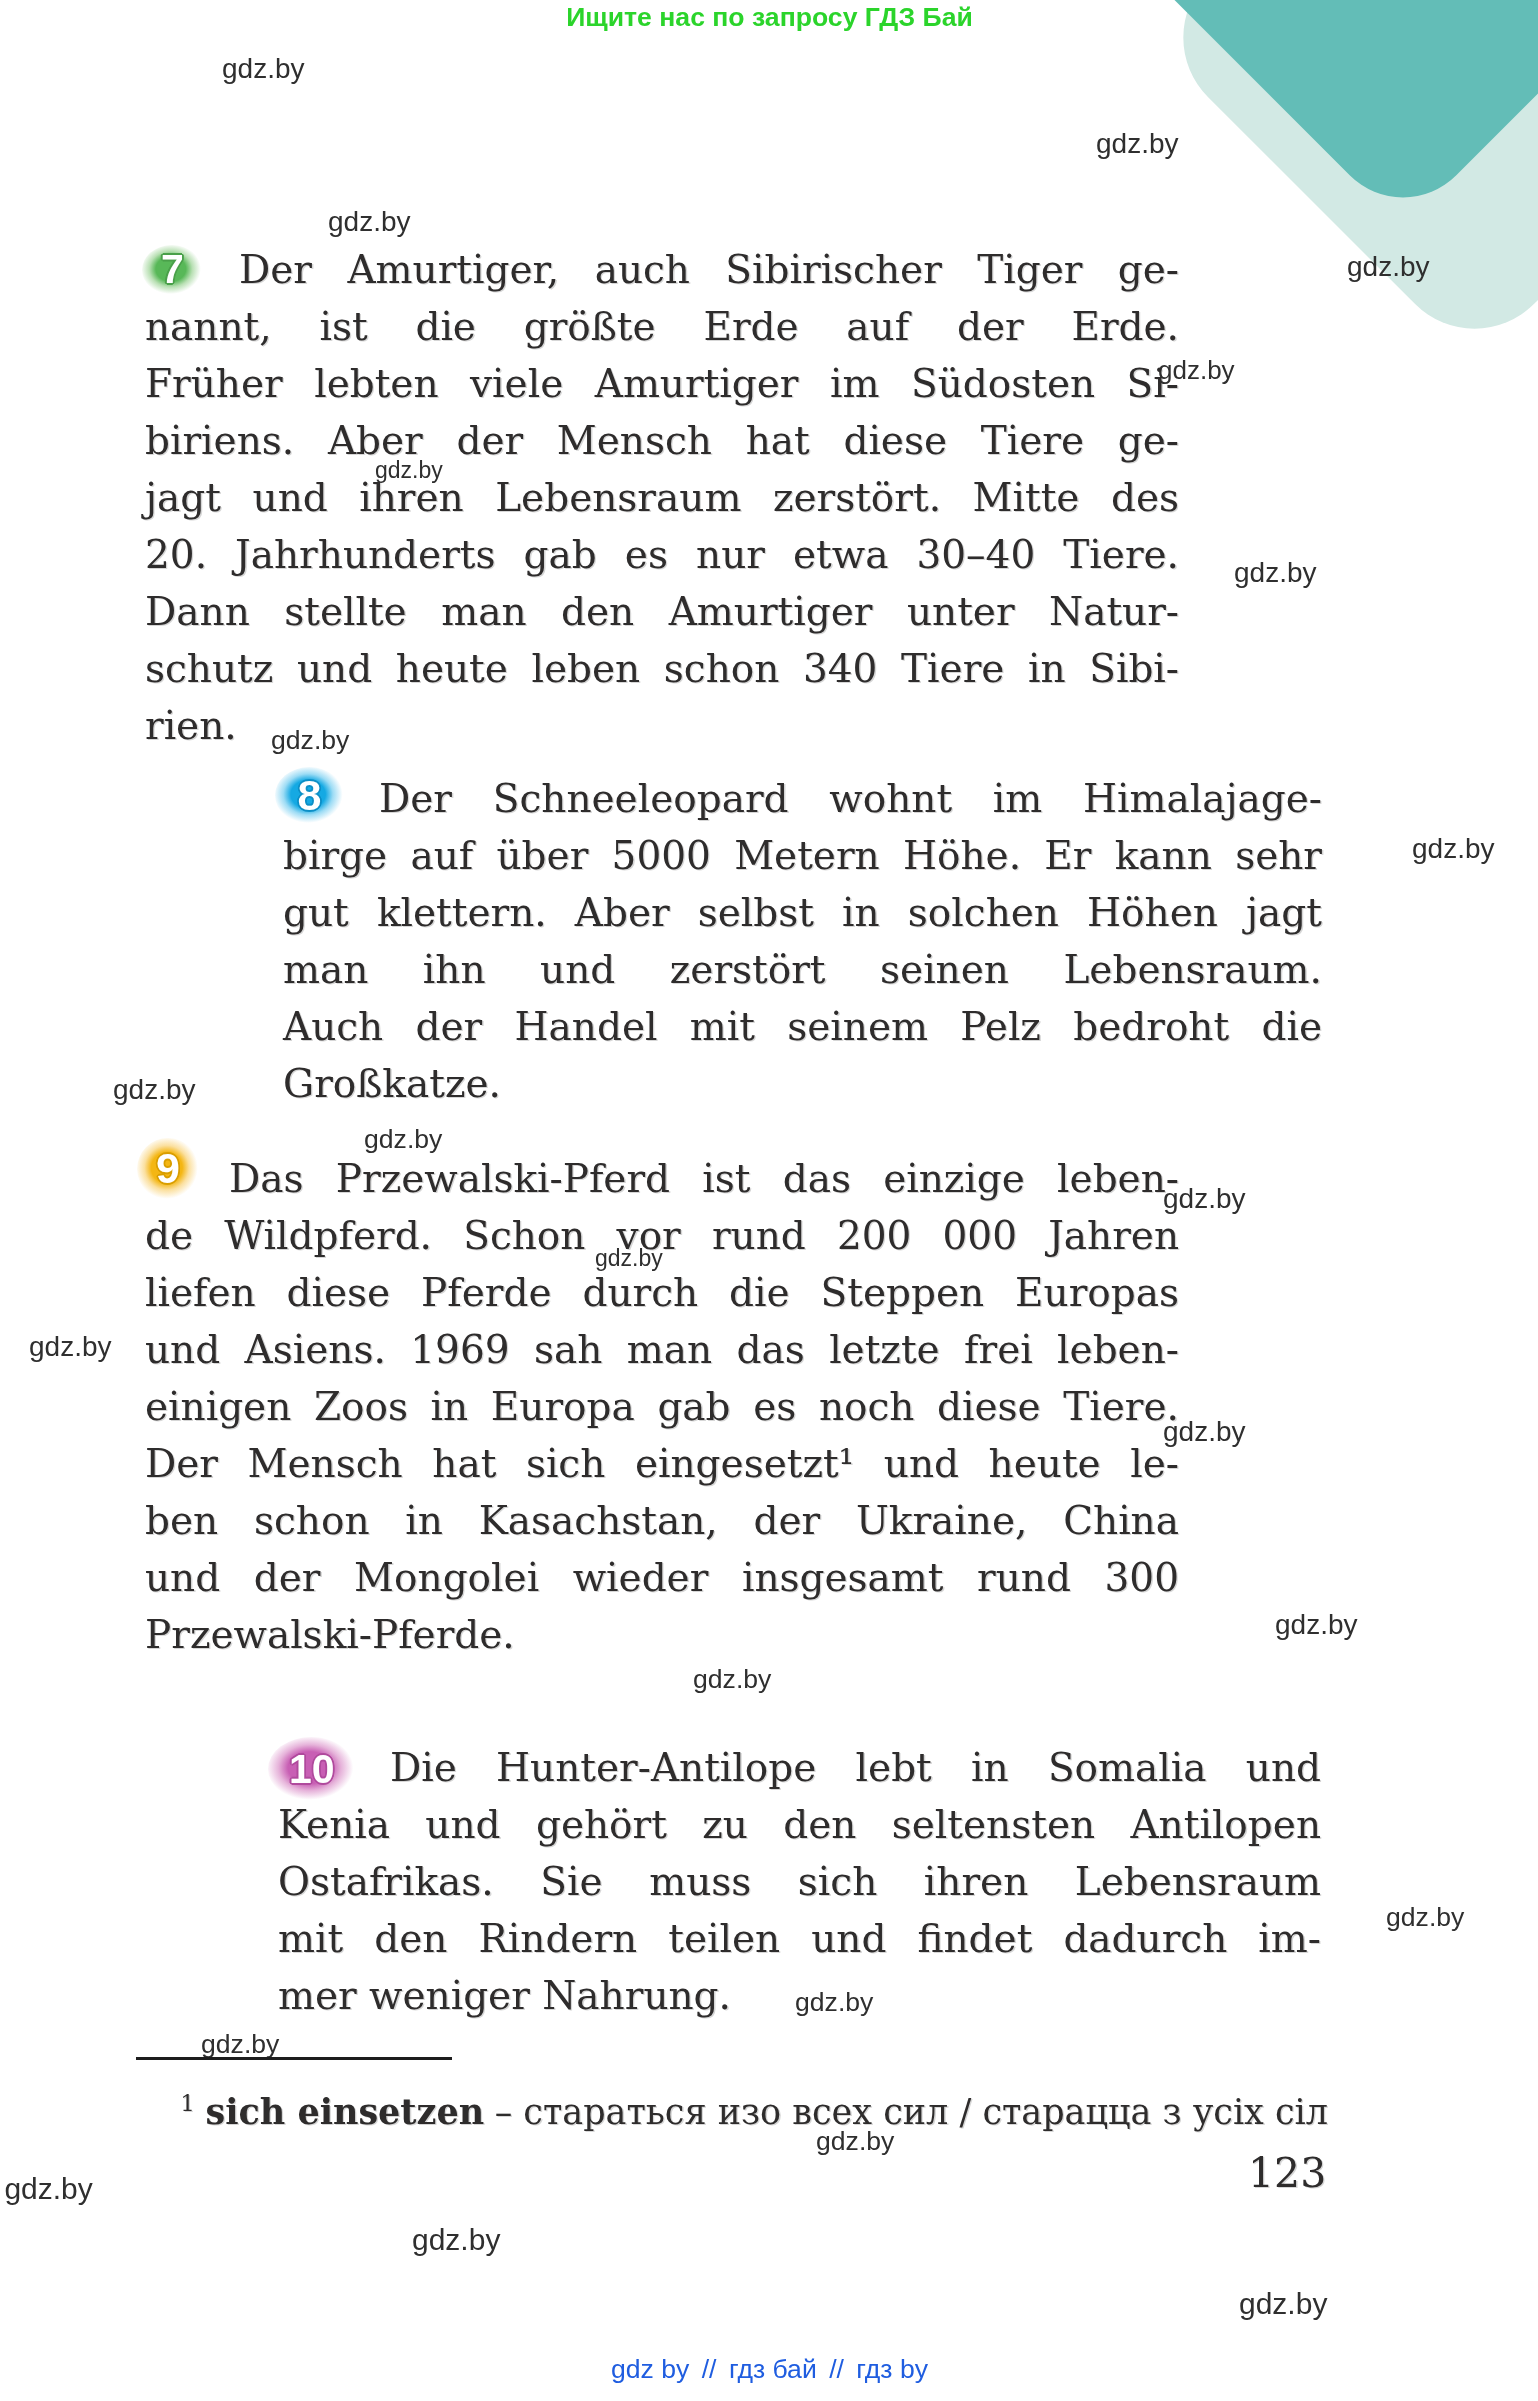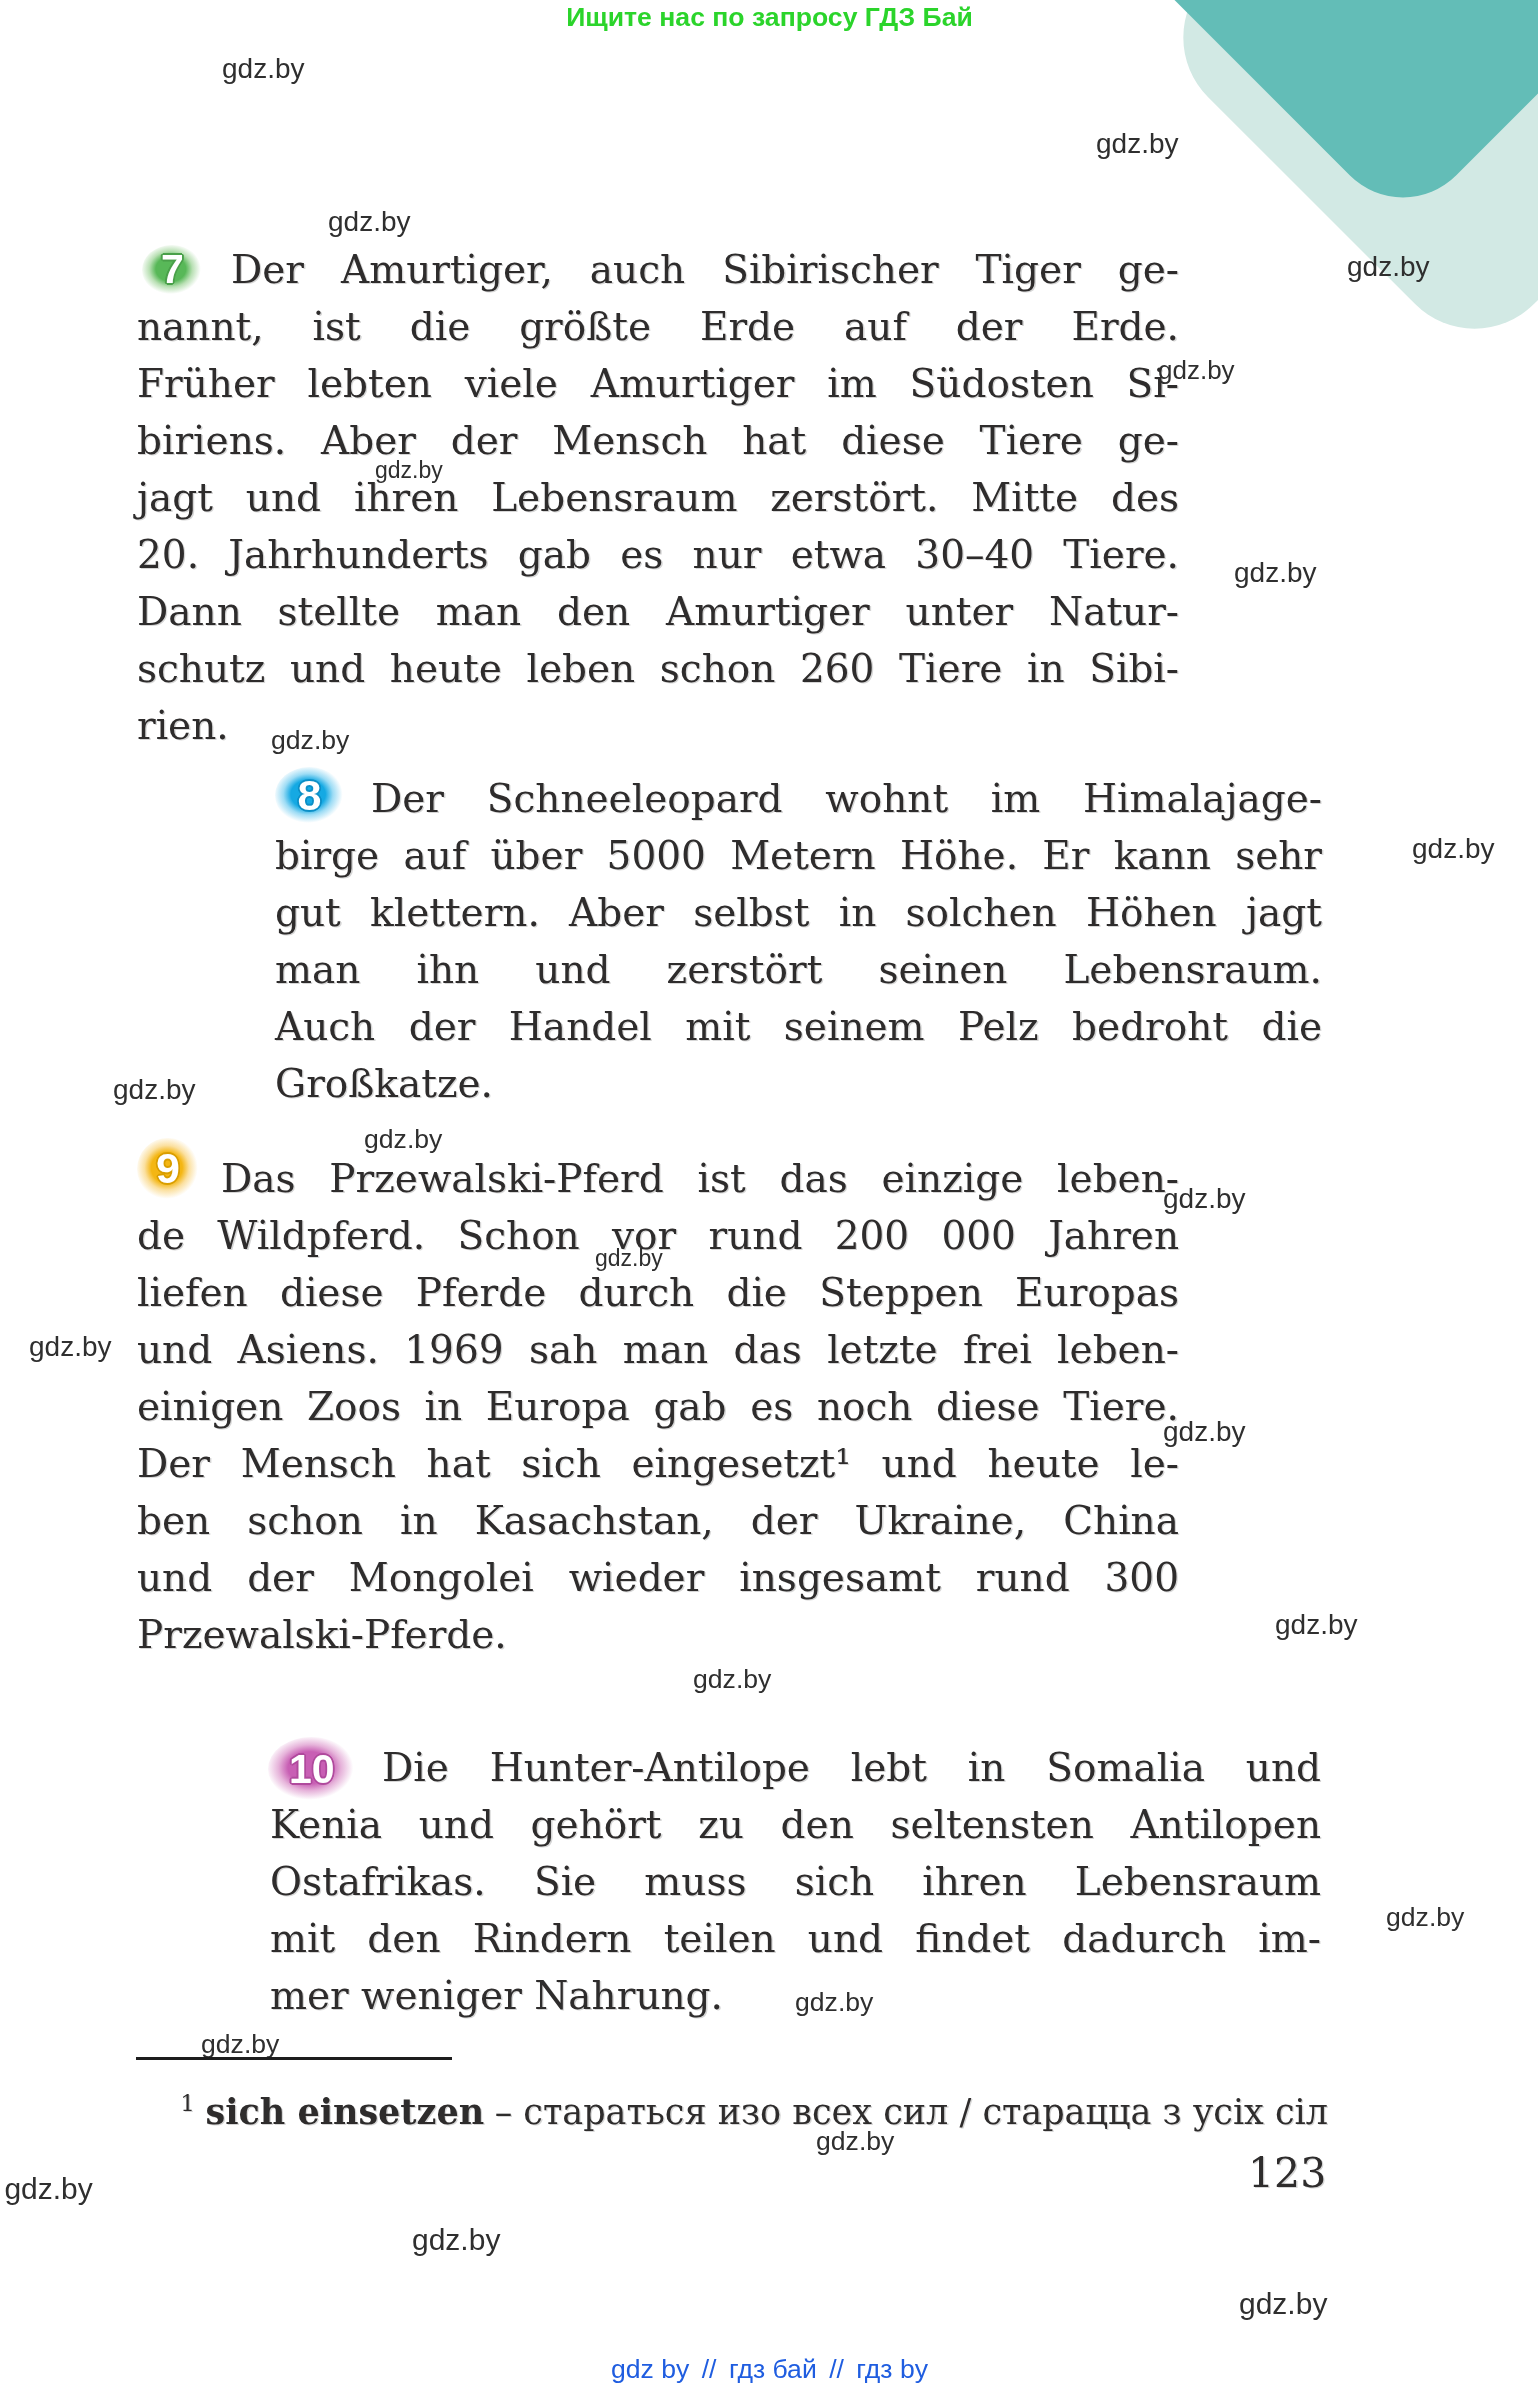--- a/index.html
+++ b/index.html
@@ -27,20 +27,21 @@
     line-height:1.15; white-space:nowrap;
   }
 
   
   .para { position:absolute; color:#2e2c2c; font-size:39px; }
   .para .line {
     line-height:57px; height:57px;
     text-align:justify; text-align-last:justify;
     white-space:normal;
     text-shadow:1.3px 1.3px 0 rgba(70,70,70,0.22);
+    margin-left:8px;
   }
   .para .line.last { text-align-last:left; }
   #para-7  { left:137px; top:241px;  width:1042px; }
   #para-8  { left:275px; top:770px;  width:1047px; }
   #para-9  { left:137px; top:1150px; width:1042px; }
   #para-10 { left:270px; top:1739px; width:1051px; }
   #para-7  .line.first { text-indent:94px; }
   #para-8  .line.first { text-indent:96px; }
   #para-9  .line.first { text-indent:84px;  }
   #para-10 .line.first { text-indent:112px; }
@@ -123,21 +124,21 @@
   <section class="para" id="para-7">
     <span class="badge b7" style="background: radial-gradient(50% 50% at 48% 48%, rgb(88, 184, 88) 0%, rgb(88, 184, 88) 50%, rgb(185, 224, 180) 72%, rgba(185, 224, 180, 0) 100%); text-shadow: rgb(74, 160, 74) 1.8px 0px 0px, rgb(74, 160, 74) -1.8px 0px 0px, rgb(74, 160, 74) 0px 1.8px 0px, rgb(74, 160, 74) 0px -1.8px 0px, rgb(74, 160, 74) 1.3px 1.3px 0px, rgb(74, 160, 74) -1.3px 1.3px 0px, rgb(74, 160, 74) 1.3px -1.3px 0px, rgb(74, 160, 74) -1.3px -1.3px 0px;">7</span>
     <div class="lines">
         <div class="line first">Der Amurtiger, auch Sibirischer Tiger ge-</div>
         <div class="line">nannt, ist die größte Erde auf der Erde.</div>
         <div class="line">Früher lebten viele Amurtiger im Südosten Si-</div>
         <div class="line">biriens. Aber der Mensch hat diese Tiere ge-</div>
         <div class="line">jagt und ihren Lebensraum zerstört. Mitte des</div>
         <div class="line">20. Jahrhunderts gab es nur etwa 30–40 Tiere.</div>
         <div class="line">Dann stellte man den Amurtiger unter Natur-</div>
-        <div class="line">schutz und heute leben schon 260 Tiere in Sibi-</div>
+        <div class="line">schutz und heute leben schon 340 Tiere in Sibi-</div>
         <div class="line last">rien.</div>
       </div>
   </section>
 
   <section class="para" id="para-8">
     <span class="badge b8" style="background: radial-gradient(50% 50% at 48% 48%, rgb(21, 169, 227) 0%, rgb(21, 169, 227) 50%, rgb(157, 220, 245) 72%, rgba(157, 220, 245, 0) 100%); text-shadow: rgb(13, 143, 198) 1.8px 0px 0px, rgb(13, 143, 198) -1.8px 0px 0px, rgb(13, 143, 198) 0px 1.8px 0px, rgb(13, 143, 198) 0px -1.8px 0px, rgb(13, 143, 198) 1.3px 1.3px 0px, rgb(13, 143, 198) -1.3px 1.3px 0px, rgb(13, 143, 198) 1.3px -1.3px 0px, rgb(13, 143, 198) -1.3px -1.3px 0px;">8</span>
     <div class="lines">
         <div class="line first">Der Schneeleopard wohnt im Himalajage-</div>
         <div class="line">birge auf über 5000 Metern Höhe. Er kann sehr</div>
         <div class="line">gut klettern. Aber selbst in solchen Höhen jagt</div>

